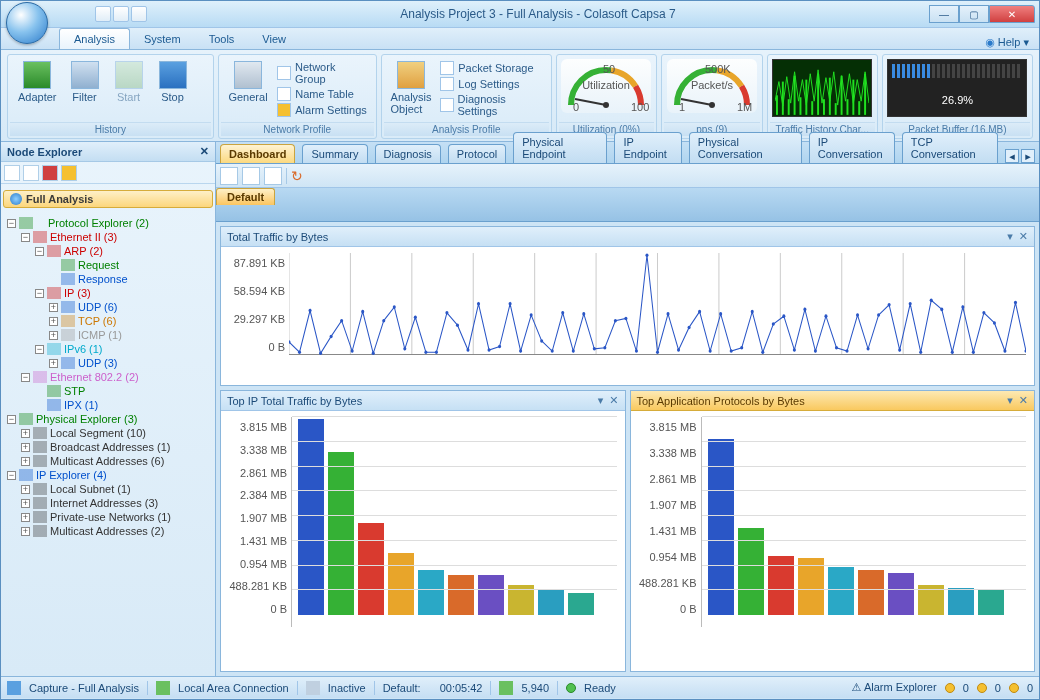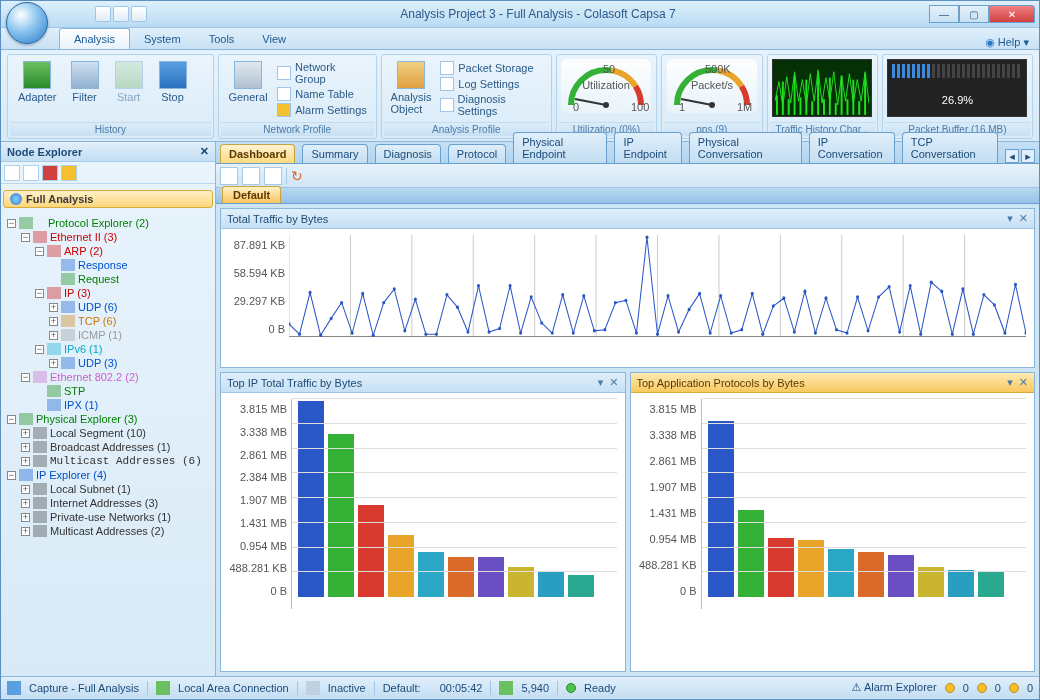--- a/index.html
+++ b/index.html
@@ -42,21 +42,21 @@
 .tnode .ti{width:14px;height:12px;margin-right:3px;display:inline-block}
 .content{flex:1;display:flex;flex-direction:column;background:#d6e9f7}
 .viewtabs{height:22px;display:flex;align-items:flex-end;padding-left:4px;gap:0;background:linear-gradient(#c5e0f5,#aed4ef);border-bottom:1px solid #6aa0ce;position:relative}
 .vtab{padding:3px 8px;border:1px solid #6aa0ce;border-bottom:none;border-radius:4px 4px 0 0;background:linear-gradient(#e0effb,#c2ddf2);color:#1b4a78;margin-right:7px;font-size:11px}
 .vtab.active{background:linear-gradient(#fef3d2,#fbd980);border-color:#caa43e;color:#5a3a00;font-weight:bold}
 .vt-arrows{margin-left:auto;display:flex;gap:2px;padding-right:4px}
 .vt-arrows div{width:14px;height:14px;border:1px solid #6aa0ce;background:#e0effb;text-align:center;line-height:12px;color:#1b4a78}
 .dashtools{height:24px;background:linear-gradient(#e6f2fb,#cfe5f5);border-bottom:1px solid #a0c5e8;display:flex;align-items:center;gap:4px;padding:0 4px}
 .dashtools div.tb{width:18px;height:18px;border:1px solid #a6c9e6;background:#fff}
 .dashtools .sep{width:1px;height:16px;background:#a6c9e6}
-.dtabbar{height:16px;background:linear-gradient(#b8d9f2,#96c2e5);display:flex;align-items:flex-end;padding-left:6px;border-bottom:1px solid #6aa0ce}
+.dtabbar{height:34px;background:linear-gradient(#b8d9f2,#96c2e5);display:flex;align-items:flex-start;border-bottom:1px solid #6aa0ce}
 .dtab{padding:2px 10px;background:linear-gradient(#fef0c8,#fbc560);border:1px solid #caa43e;border-bottom:none;border-radius:3px 3px 0 0;color:#5a3a00;font-weight:bold}
 .panels{flex:1;display:flex;flex-direction:column;gap:4px;padding:4px;background:#cde4f5}
 .panel{background:#fff;border:1px solid #8ab6dc;display:flex;flex-direction:column}
 .phead{height:20px;background:linear-gradient(#e0effb,#c6e0f4);border-bottom:1px solid #a0c5e8;display:flex;align-items:center;padding:0 6px;color:#1b4a78}
 .phead.sel{background:linear-gradient(#fde9b3,#f9c95f);color:#5a3a00;border-bottom-color:#d6ac3a}
 .phead .ctrl{margin-left:auto;display:flex;gap:6px;color:#4a7ba8}
 .pbody{flex:1;position:relative;padding:6px 8px 2px 4px}
 .row2{display:flex;gap:4px;flex:1}
 .row2 .panel{flex:1}
 
@@ -280,27 +280,27 @@
           <span class="ti" style="background: rgb(204, 0, 0); opacity: 0.35;"></span>
           <span style="color: rgb(204, 0, 0);">Ethernet II (3)</span>
         </div>
         <div class="tnode tw2">
           <span class="tg">−</span>
           <span class="ti" style="background: rgb(204, 0, 0); opacity: 0.35;"></span>
           <span style="color: rgb(204, 0, 0);">ARP (2)</span>
         </div>
         <div class="tnode tw3">
           <span style="width: 12px; display: inline-block;"></span>
+          <span class="ti" style="background: rgb(0, 128, 0); opacity: 0.35;"></span>
+          <span style="color: rgb(0, 128, 0);">Request</span>
+        </div>
+        <div class="tnode tw3">
+          <span style="width: 12px; display: inline-block;"></span>
           <span class="ti" style="background: rgb(0, 80, 204); opacity: 0.35;"></span>
           <span style="color: rgb(0, 80, 204);">Response</span>
-        </div>
-        <div class="tnode tw3">
-          <span style="width: 12px; display: inline-block;"></span>
-          <span class="ti" style="background: rgb(0, 128, 0); opacity: 0.35;"></span>
-          <span style="color: rgb(0, 128, 0);">Request</span>
         </div>
         <div class="tnode tw2">
           <span class="tg">−</span>
           <span class="ti" style="background: rgb(204, 0, 0); opacity: 0.35;"></span>
           <span style="color: rgb(204, 0, 0);">IP (3)</span>
         </div>
         <div class="tnode tw3">
           <span class="tg">+</span>
           <span class="ti" style="background: rgb(0, 80, 204); opacity: 0.35;"></span>
           <span style="color: rgb(0, 80, 204);">UDP (6)</span>
@@ -351,21 +351,21 @@
           <span style="color: rgb(51, 51, 51);">Local Segment (10)</span>
         </div>
         <div class="tnode tw1">
           <span class="tg">+</span>
           <span class="ti" style="background: rgb(51, 51, 51); opacity: 0.35;"></span>
           <span style="color: rgb(51, 51, 51);">Broadcast Addresses (1)</span>
         </div>
         <div class="tnode tw1">
           <span class="tg">+</span>
           <span class="ti" style="background: rgb(51, 51, 51); opacity: 0.35;"></span>
-          <span style="color: rgb(51, 51, 51); font-family: Liberation Mono, monospace;">Multicast Addresses (6)</span>
+          <span style="color: rgb(51, 51, 51);">Multicast Addresses (6)</span>
         </div>
         <div class="tnode tw0">
           <span class="tg">−</span>
           <span class="ti" style="background: rgb(0, 80, 204); opacity: 0.35;"></span>
           <span style="color: rgb(0, 80, 204);">IP Explorer (4)</span>
         </div>
         <div class="tnode tw1">
           <span class="tg">+</span>
           <span class="ti" style="background: rgb(51, 51, 51); opacity: 0.35;"></span>
           <span style="color: rgb(51, 51, 51);">Local Subnet (1)</span>

